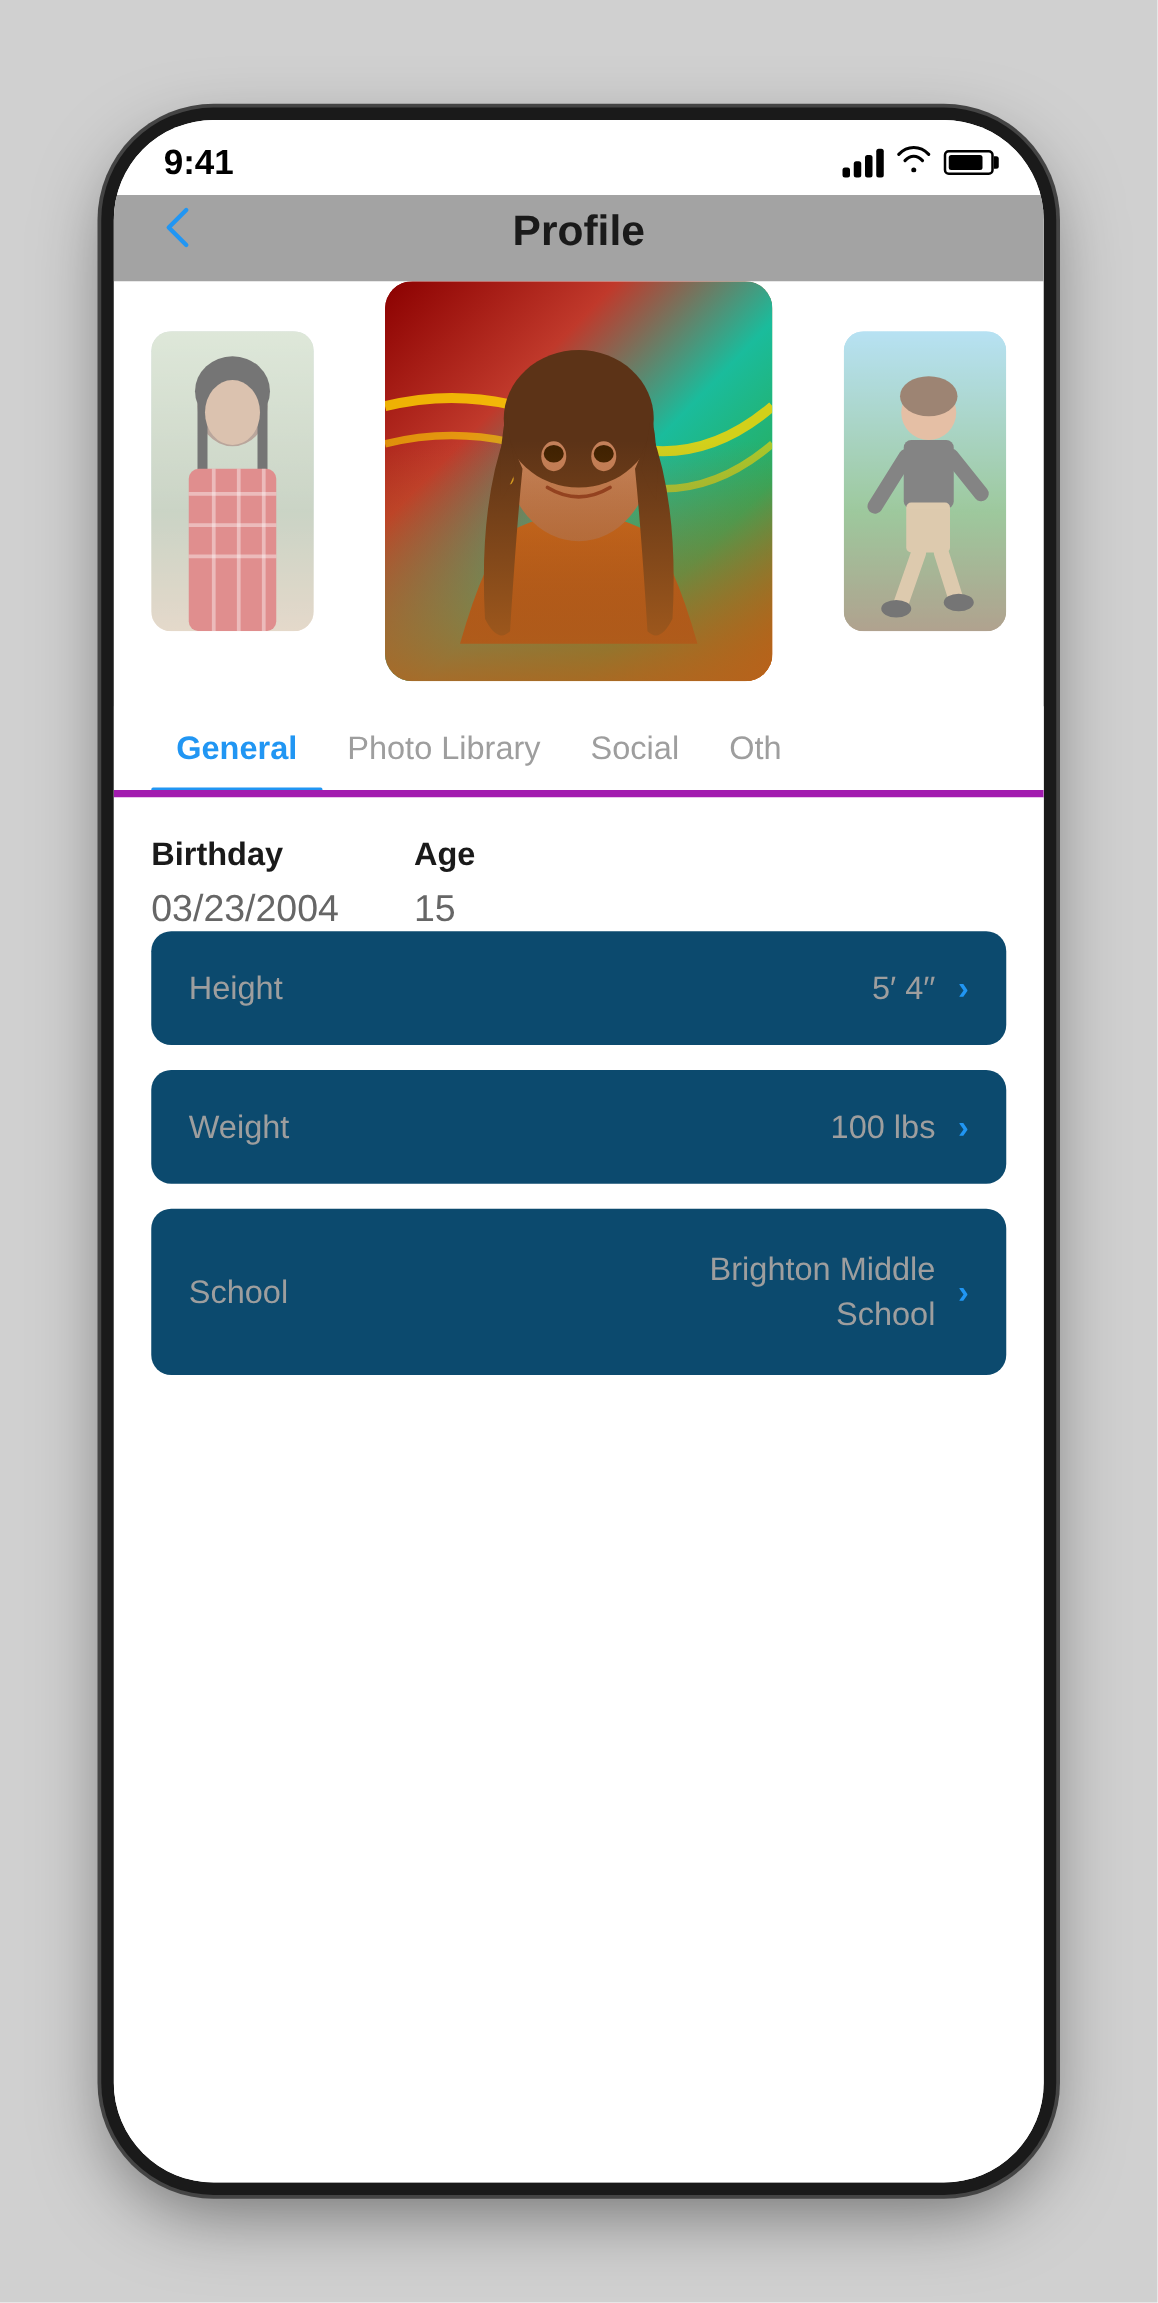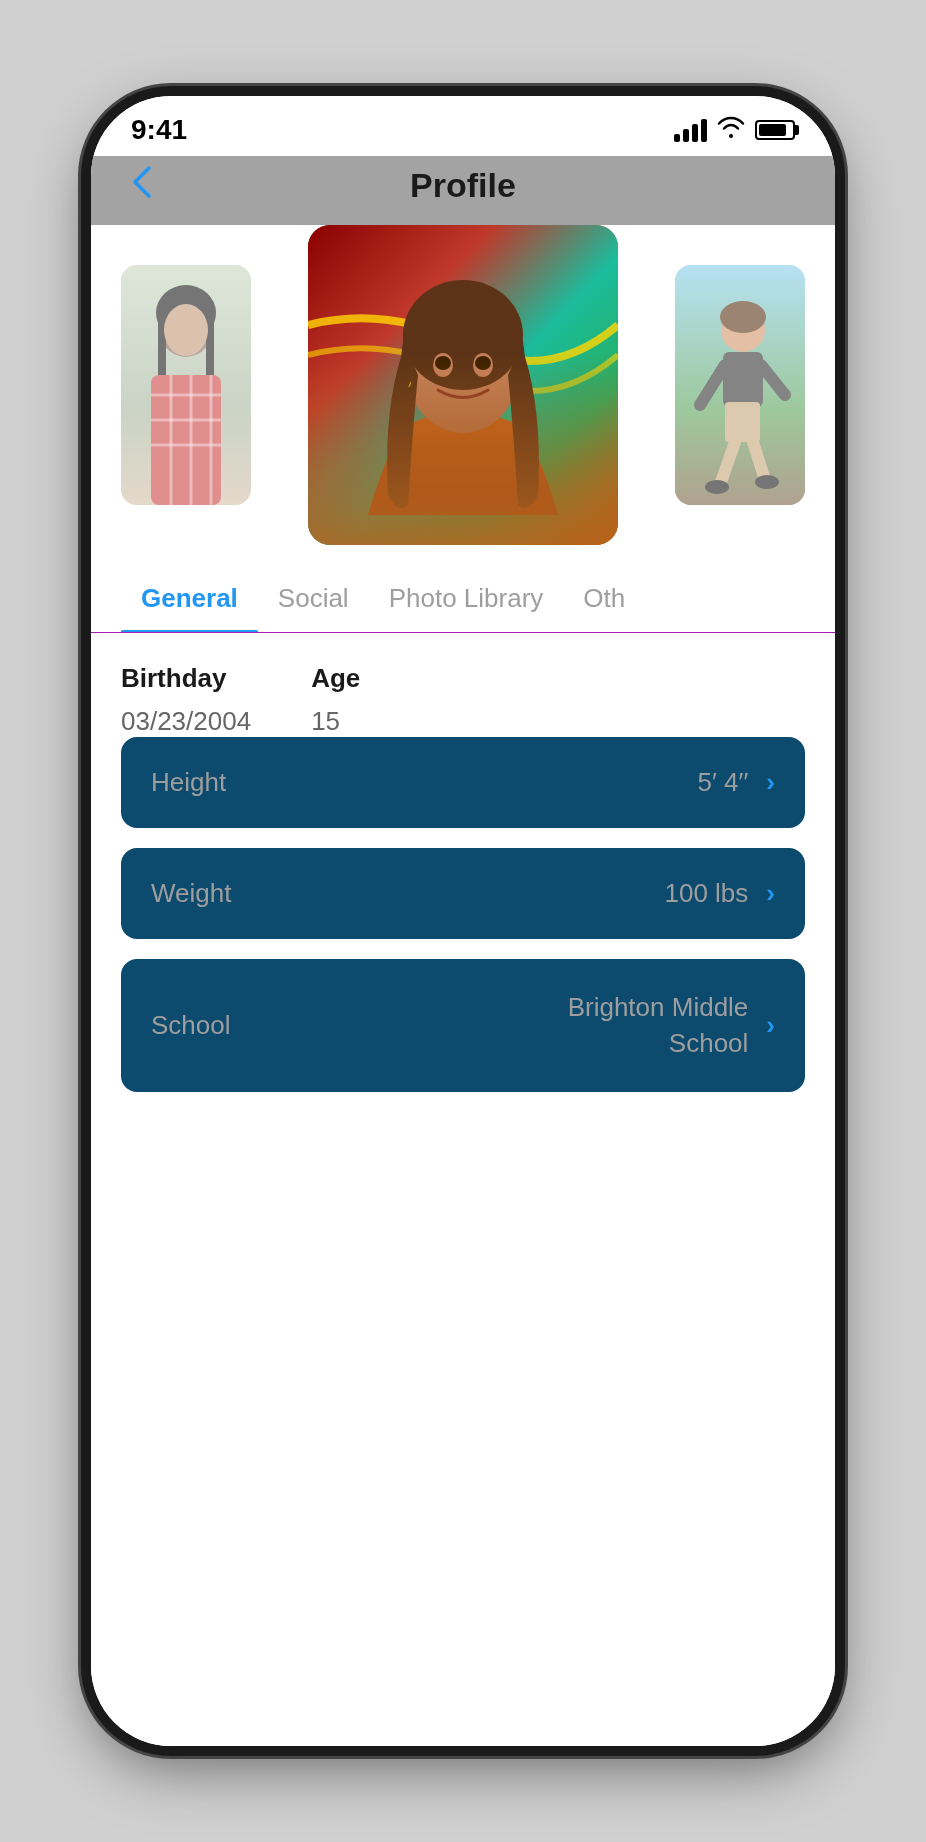--- a/index.html
+++ b/index.html
@@ -191,21 +191,21 @@
     .photo-right-bg {
       width: 100%;
       height: 100%;
       background: linear-gradient(180deg, #87ceeb 0%, #5da55d 60%, #8B7355 100%);
       position: relative;
     }
 
     
     .tabs-container {
       display: flex;
-      border-bottom: 1px solid #a21caf;
+      border-bottom: 6px solid #a21caf;
       padding: 0 30px;
       background: #fff;
       flex-shrink: 0;
       overflow: hidden;
     }
 
     .tab {
       padding: 18px 20px;
       font-size: 26px;
       color: #9e9e9e;
@@ -250,21 +250,21 @@
       gap: 12px;
     }
 
     .info-label {
       font-size: 26px;
       font-weight: 700;
       color: #1a1a1a;
     }
 
     .info-value {
-      font-size: 26px;
+      font-size: 30px;
       color: #666;
     }
 
     
     .list-item {
       background: #0c4a6e;
       border-radius: 16px;
       padding: 30px 30px;
       display: flex;
       align-items: center;
@@ -455,24 +455,24 @@
         </svg>
       </div>
     </div>
   </div>
 
   <div class="tabs-container">
     <div class="tab active">
       <span>General</span>
     </div>
     <div class="tab">
+      <span>Photo Library</span>
+    </div>
+    <div class="tab">
       <span>Social</span>
-    </div>
-    <div class="tab">
-      <span>Photo Library</span>
     </div>
     <div class="tab">
       <span>Oth</span>
     </div>
   </div>
 
   <div class="content">
 
     <div class="info-grid">
       <div class="info-col">

